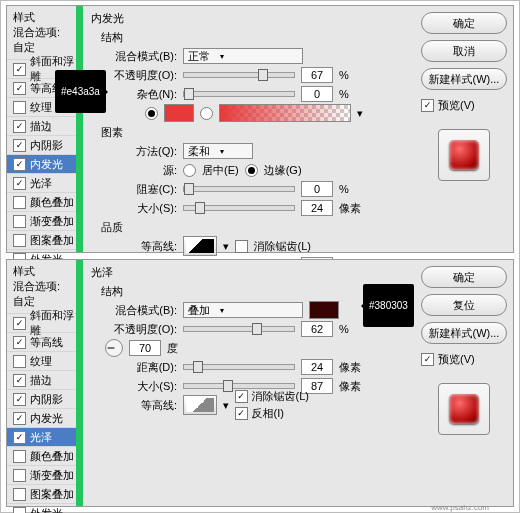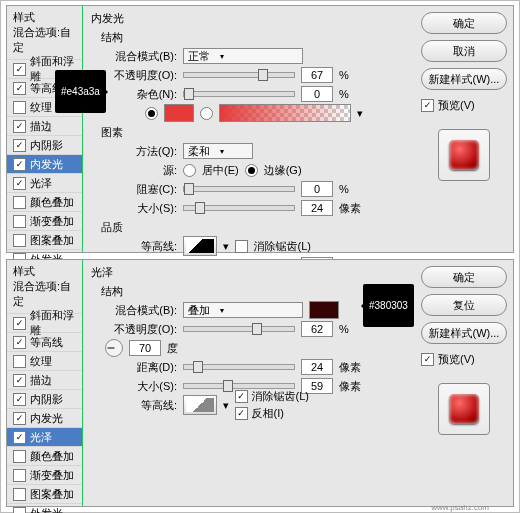--- a/index.html
+++ b/index.html
@@ -1,20 +1,20 @@
 <!DOCTYPE html>
 <html><head>
 <meta charset="utf-8">
 <style>
 html,body{margin:0;padding:0;font-family:"Microsoft YaHei",SimSun,Arial,sans-serif;font-size:11px;background:#fff;color:#000}
 .canvas{width:520px;height:513px;position:relative;background:#fff;border:1px solid #bbb;box-sizing:border-box}
 .dlg{position:absolute;left:5px;right:5px;display:flex;background:#e7e7e7;border:1px solid #9a9a9a}
 .dlg1{top:4px;height:246px}
 .dlg2{top:258px;height:246px}
-.sidebar{width:76px;background:#e7e7e7;border-right:1px solid #22c55e;box-sizing:border-box}
+.sidebar{width:76px;background:#e7e7e7;border-right:7px solid #22c55e;box-sizing:border-box}
 .side-hdr1{padding:4px 6px 0 6px;font-size:11px}
 .side-hdr2{padding:0 6px 4px 6px;font-size:11px}
 .side-list{}
 .side-item{display:flex;align-items:center;height:18px;padding-left:6px;gap:4px;border-top:1px solid #d5d5d5;cursor:default}
 .side-item.selected{background:#4a7dc4;color:#fff}
 .chk{width:11px;height:11px;border:1px solid #7a7a7a;background:#fff;display:inline-flex;align-items:center;justify-content:center;font-size:9px;line-height:1;flex:0 0 auto}
 .chk.on::after{content:"✓";color:#000;font-size:9px}
 .main{flex:1 1 auto;padding:5px 6px;position:relative}
 .section-title{font-size:11px;margin:0 0 2px 2px}
 .sub-title{font-size:11px;margin:4px 0 2px 12px}
@@ -303,21 +303,21 @@
             <span class="thumb" style="left:8%"></span>
           </span>
       <span class="numbox">24</span>
       <span class="unit">像素</span>
     </div>
     <div class="row">
       <span class="lbl">大小(S):</span>
       <span class="slider" style="width:110px">
             <span class="thumb" style="left:35%"></span>
           </span>
-      <span class="numbox">59</span>
+      <span class="numbox">87</span>
       <span class="unit">像素</span>
     </div>
     <div class="row">
       <span class="lbl">等高线:</span>
       <span class="contour contour2"></span>
       <span class="caret">▾</span>
       <div style="display:flex;flex-direction:column;gap:2px">
         <div style="display:flex;gap:4px;align-items:center">
           <span class="chk on"></span>
           <span>消除锯齿(L)</span>

